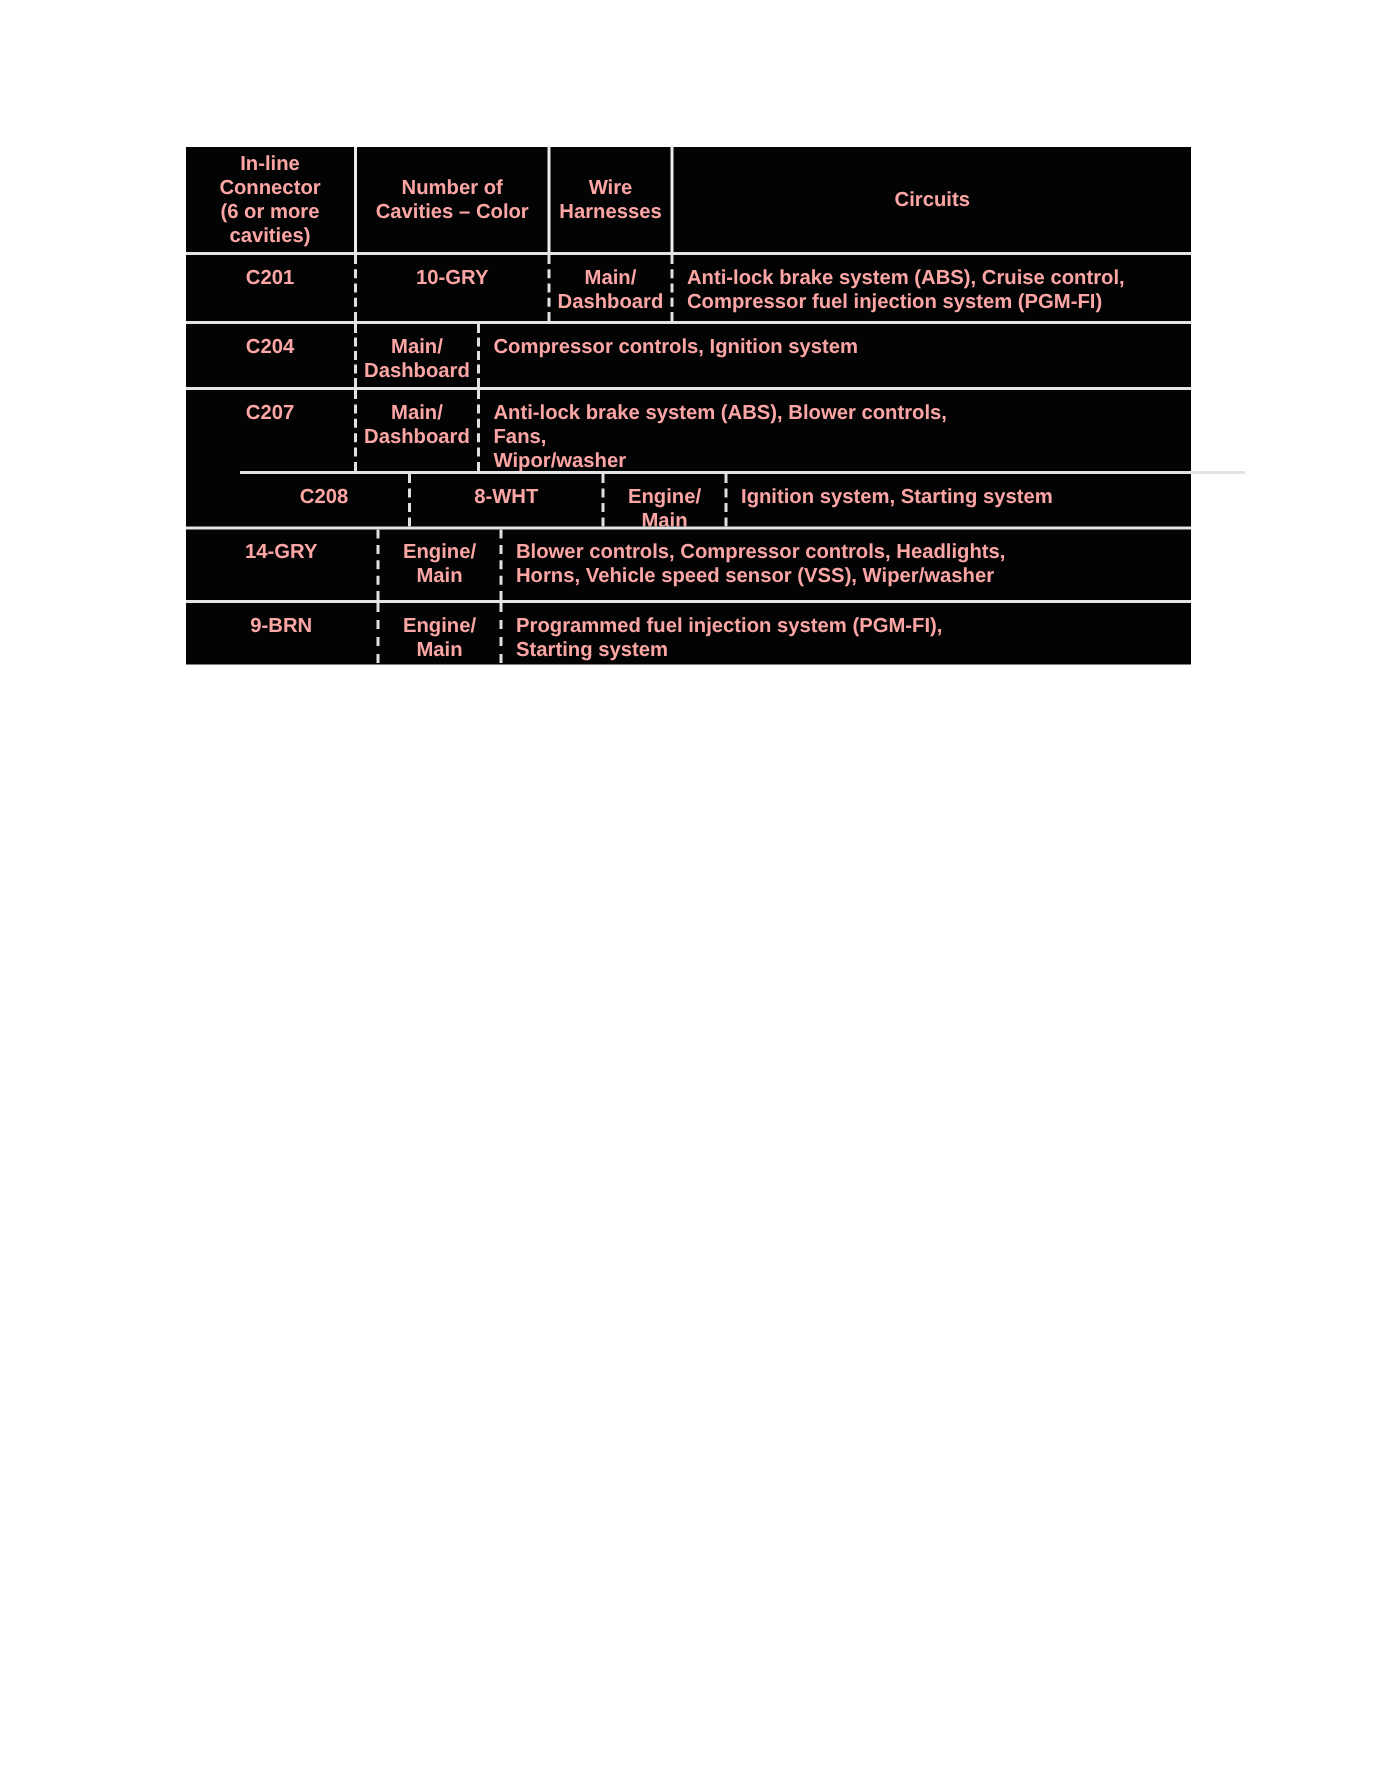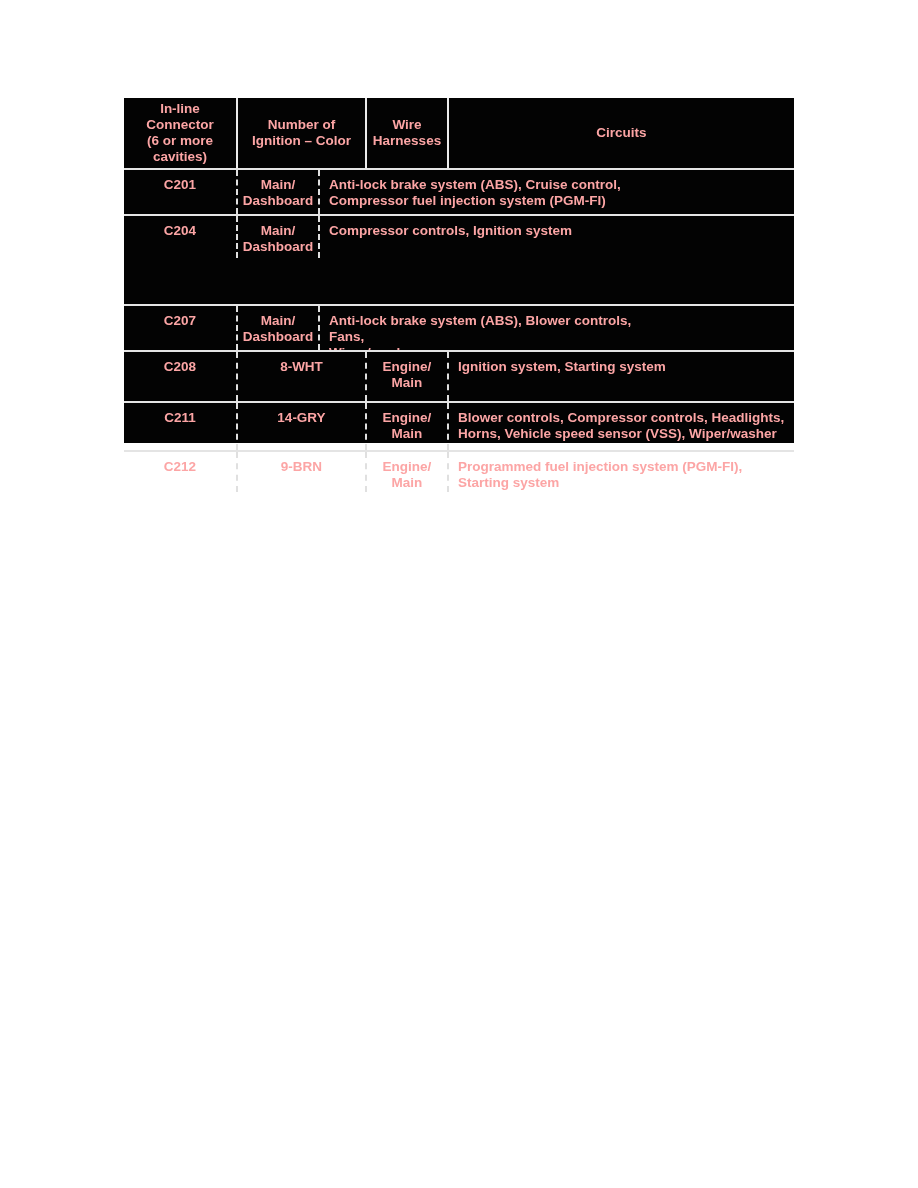--- a/index.html
+++ b/index.html
@@ -64,45 +64,46 @@
     text-align: center;
     border-right: 2px dashed #e0e0e0;
   }
   .row.body .c4 {
     text-align: left;
     padding-left: 9px;
     padding-right: 4px;
   }
   .r1 { height: 46px; }
   .r2 { height: 44px; }
-  .r3 { height: 46px; margin-top: 46px; }
-  .r4 { height: 51px; }
+  .r3 { height: 56px; }
+  .r4 { height: 37px; margin-left: 36px; }
   .r5 { height: 49px; }
   .r6 { height: 42px; }
 </style>
 </head>
 <body>
 
 <div class="page">
   <div class="conn-table">
 
     <div class="row head">
       <div class="cell c1">In-line
 Connector
 (6 or more
 cavities)</div>
       <div class="cell c2">Number of
-Ignition – Color</div>
+Cavities – Color</div>
       <div class="cell c3">Wire
 Harnesses</div>
       <div class="cell c4">Circuits</div>
     </div>
 
     <div class="row body r1">
       <div class="cell c1">C201</div>
+      <div class="cell c2">10-GRY</div>
       <div class="cell c3">Main/
 Dashboard</div>
       <div class="cell c4">Anti-lock brake system (ABS), Cruise control,
 Compressor fuel injection system (PGM-FI)</div>
     </div>
 
     <div class="row body r2">
       <div class="cell c1">C204</div>
       <div class="cell c3">Main/
 Dashboard</div>
@@ -119,30 +120,28 @@
 
     <div class="row body r4">
       <div class="cell c1">C208</div>
       <div class="cell c2">8-WHT</div>
       <div class="cell c3">Engine/
 Main</div>
       <div class="cell c4">Ignition system, Starting system</div>
     </div>
 
     <div class="row body r5">
-      <div class="cell c1">C211</div>
       <div class="cell c2">14-GRY</div>
       <div class="cell c3">Engine/
 Main</div>
       <div class="cell c4">Blower controls, Compressor controls, Headlights,
 Horns, Vehicle speed sensor (VSS), Wiper/washer</div>
     </div>
 
     <div class="row body r6">
-      <div class="cell c1">C212</div>
       <div class="cell c2">9-BRN</div>
       <div class="cell c3">Engine/
 Main</div>
       <div class="cell c4">Programmed fuel injection system (PGM-FI),
 Starting system</div>
     </div>
 
   </div>
 </div>
 

